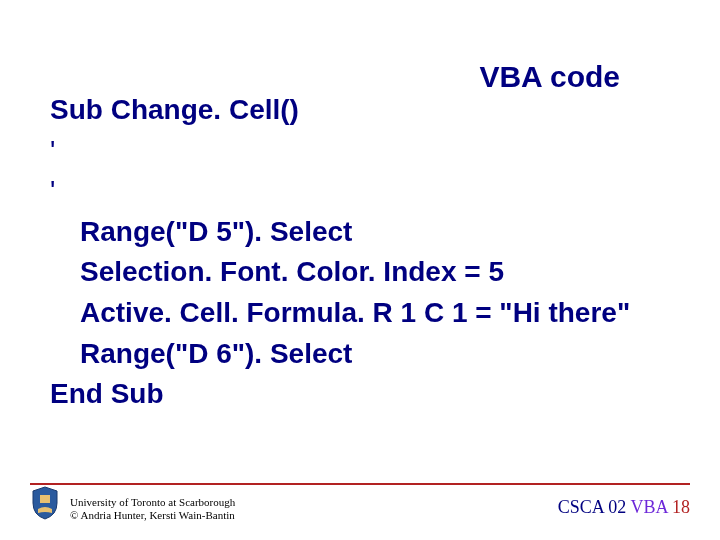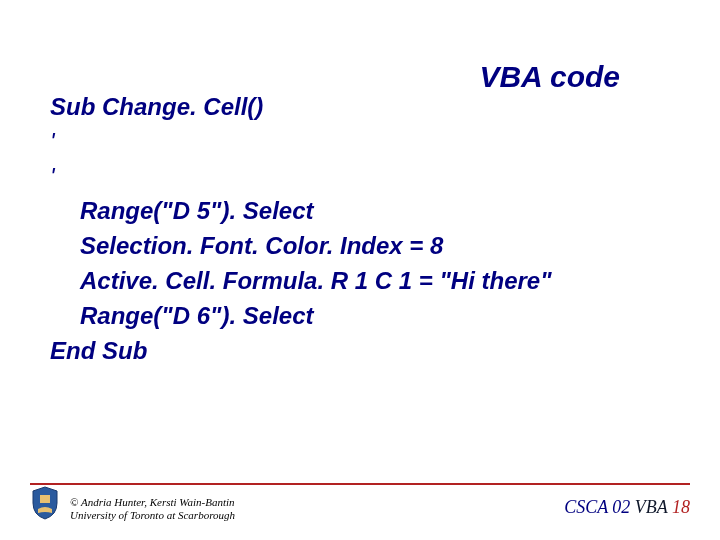--- a/index.html
+++ b/index.html
@@ -9,35 +9,34 @@
     height: 540px;
     font-family: "Comic Sans MS", cursive, sans-serif;
     background: #fff;
     position: relative;
     overflow: hidden;
   }
   .slide {
     width: 720px;
     height: 540px;
     position: relative;
-    font-style: italic;
   }
   .title {
     position: absolute;
     top: 60px;
     right: 100px;
     font-size: 30px;
     font-weight: bold;
     color: #000080;
   }
   .code-block {
     position: absolute;
     top: 90px;
     left: 50px;
-    font-size: 24px;
+    font-size: 28px;
     line-height: 1.45;
     color: #000080;
     font-family: "Comic Sans MS", cursive, sans-serif;
   }
   .code-line {
     white-space: pre;
   }
   .indent1 { padding-left: 30px; }
   .bold { font-weight: bold; }
   .footer-line {
@@ -65,51 +64,51 @@
     color: #000;
   }
   .footer-right {
     position: absolute;
     right: 30px;
     bottom: 22px;
     font-family: "Times New Roman", serif;
     font-size: 18px;
   }
   .footer-course { color: #000080; }
-  .footer-vba { color: #0f172a; }
+  .footer-vba { color: #6d28d9; }
   .footer-page { color: #b22222; }
 </style>
 </head>
 <body>
 
 <div class="slide">
 
   <div class="title">VBA code</div>
 
   <div class="code-block">
     <div class="code-line"><span class="bold">Sub </span><span class="bold">Change. Cell()</span></div>
     <div class="code-line">'</div>
     <div class="code-line">'</div>
     <div class="code-line indent1 bold">Range("D 5"). Select</div>
-    <div class="code-line indent1 bold">Selection. Font. Color. Index = 8</div>
+    <div class="code-line indent1 bold">Selection. Font. Color. Index = 5</div>
     <div class="code-line indent1 bold">Active. Cell. Formula. R 1 C 1 = "Hi there"</div>
     <div class="code-line indent1 bold">Range("D 6"). Select</div>
     <div class="code-line bold">End Sub</div>
   </div>
 
   <div class="footer-line"></div>
 
   <svg class="crest" viewBox="0 0 30 35">
     <path d="M15 2 L27 6 L27 18 Q27 30 15 34 Q3 30 3 18 L3 6 Z" fill="#2a5a9e" stroke="#1a3a6e" stroke-width="1"></path>
     <rect x="10" y="10" width="10" height="8" fill="#e8c070"></rect>
     <path d="M8 24 Q15 20 22 24 L22 28 Q15 26 8 28 Z" fill="#e8c070"></path>
   </svg>
 
   <div class="footer-text">
+    <div>University of Toronto at Scarborough</div>
     <div>© Andria Hunter, Kersti Wain-Bantin</div>
-    <div>University of Toronto at Scarborough</div>
   </div>
 
   <div class="footer-right">
     <span class="footer-course">CSCA 02 </span><span class="footer-vba">VBA </span><span class="footer-page">18</span>
   </div>
 
 </div>
 
 </body></html>

